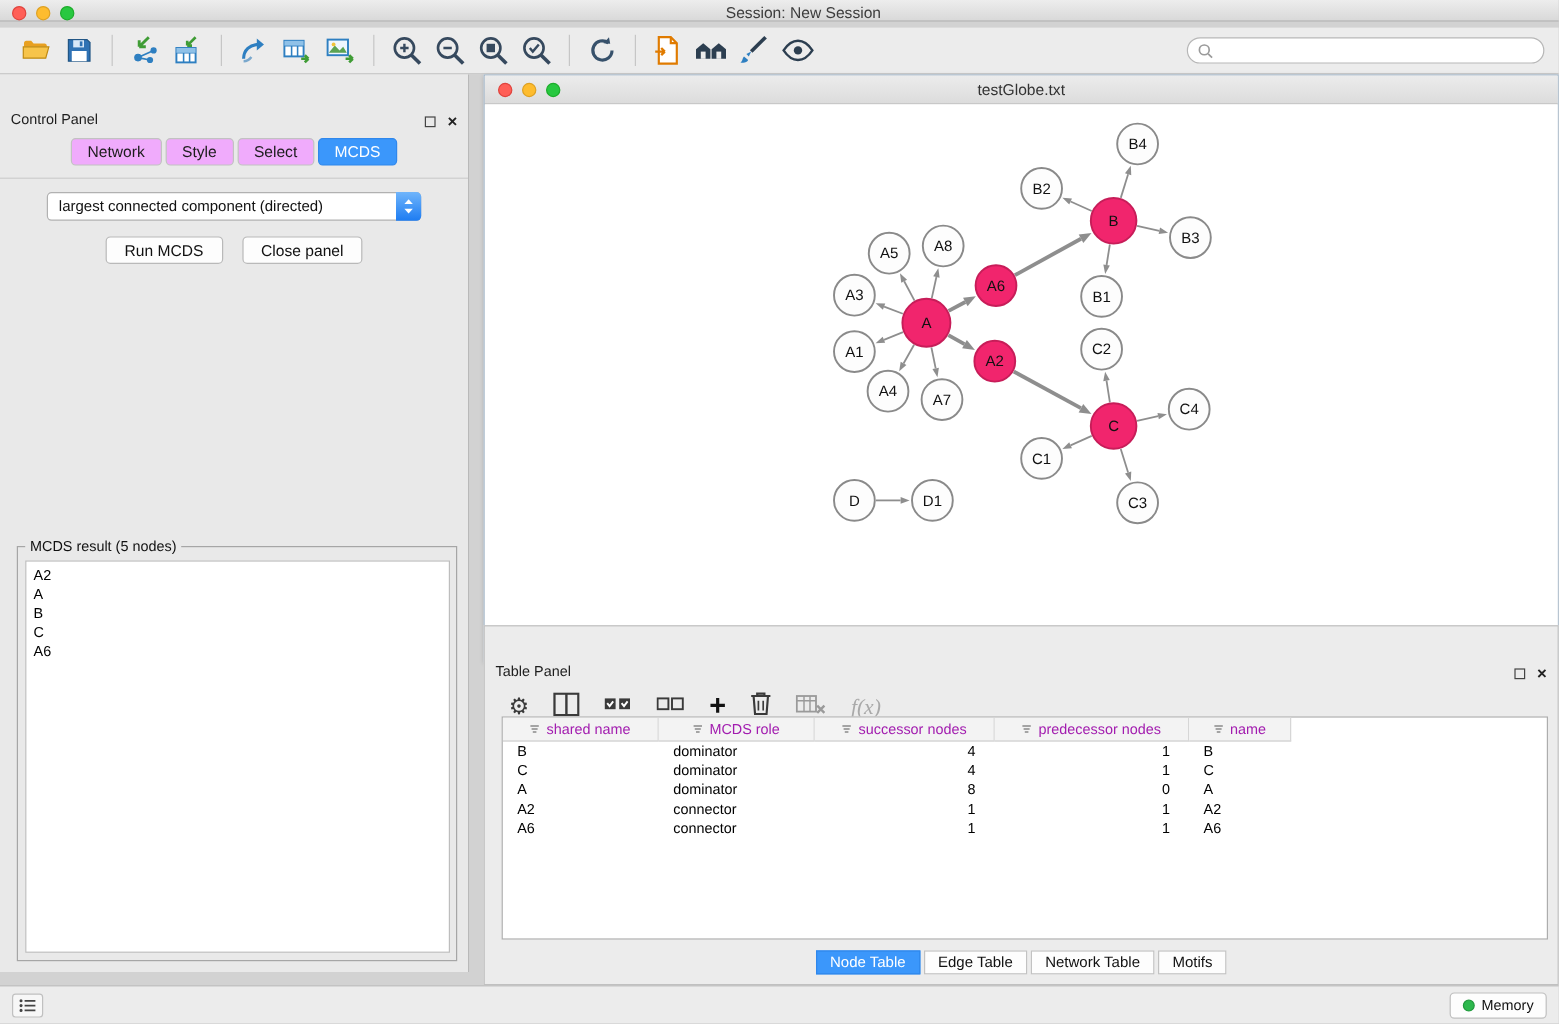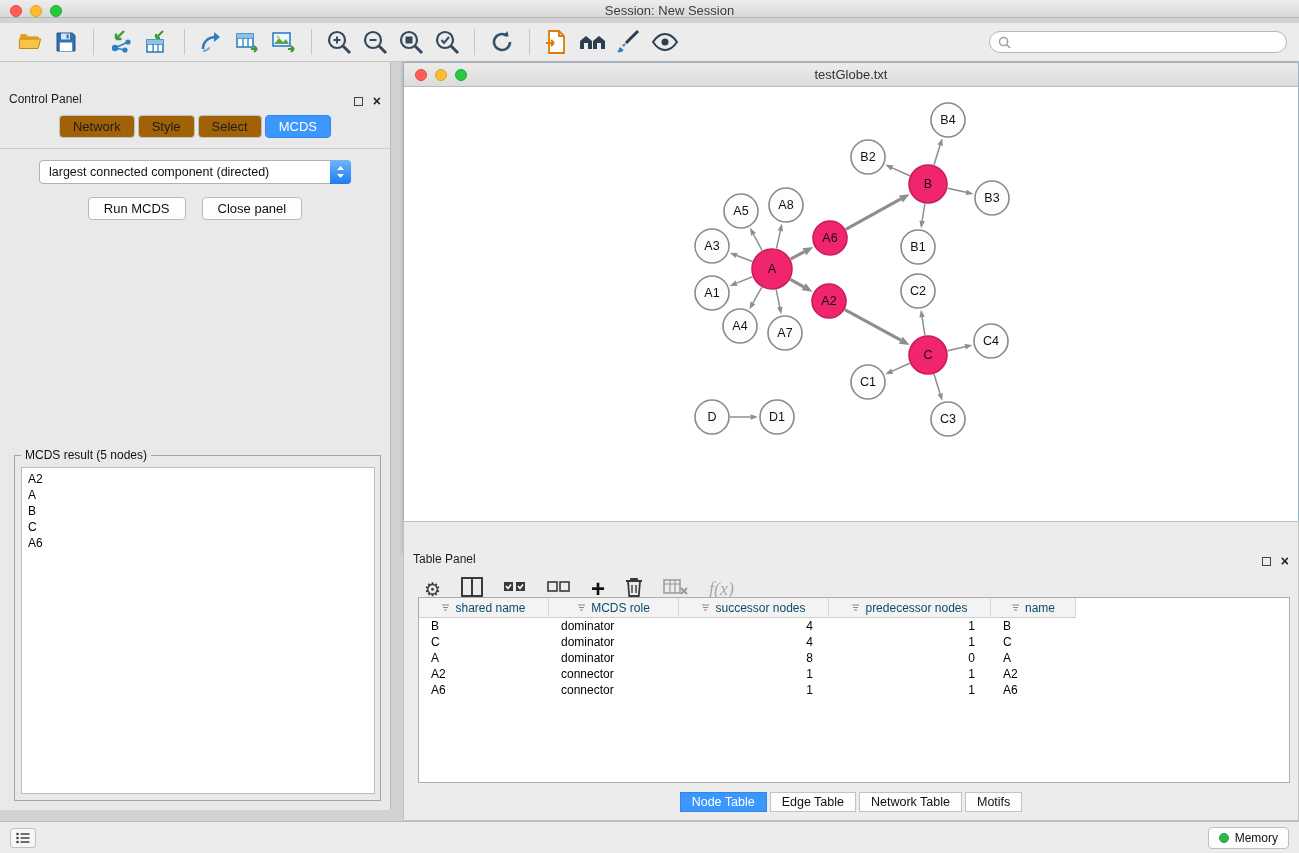--- a/index.html
+++ b/index.html
@@ -29,21 +29,21 @@
   .desktop { position:absolute; top:62px; left:0; right:0; bottom:32px; background:#d2d2d2; }
 
   
   .control-panel { position:absolute; left:0; top:0; width:391px; bottom:11px; background:#e9e9e9;
     border-right:1px solid #b9b9b9; }
   .panel-header { height:24px; display:flex; align-items:flex-end; padding:0 9px; font-size:12px; color:#1d1d1d;margin-top:20px; }
   .panel-header .spacer { flex:1; }
   .mini-sq { width:9px; height:9px; border:1.5px solid #444; margin-right:10px; }
   .mini-x { font-size:14px; font-weight:bold; color:#222; line-height:10px; }
   .cp-tabs { display:flex; justify-content:center; gap:3px; margin-top:9px; padding-bottom:10px; border-bottom:1px solid #cdcdcd; }
-  .cp-tab { padding:3px 13px; font-size:13px; color:#1c1c1c; background:#a16207; border:1px solid #c2c2c2; border-radius:4px; }
+  .cp-tab { padding:3px 13px; font-size:13px; color:#1c1c1c; background:#f0abfc; border:1px solid #c2c2c2; border-radius:4px; }
   .cp-tab.active { background:#3b97fb; border-color:#2f87ec; color:#fff; }
   .opt-label { text-align:center; margin-top:18px; font-size:13px; color:#101010; }
   .dropdown { position:relative; margin:11px auto 0; width:312px; height:24px; background:#fff;
     border:1px solid #b1b1b1; border-radius:4px; font-size:12.5px; color:#111;
     display:flex; align-items:center; padding-left:9px; }
   .dd-spin { position:absolute; right:-1px; top:-1px; width:21px; height:24px; border-radius:0 4px 4px 0;
     background:linear-gradient(#70b5fb,#1d7cf2); display:flex; align-items:center; justify-content:center; }
   .cp-buttons { display:flex; justify-content:center; gap:16px; margin-top:13px; }
   .btn { background:#fdfdfd; border:1px solid #b9b9b9; border-radius:4px; padding:3px 15px;
     font-size:13px; color:#101010; }
@@ -61,21 +61,21 @@
   .nw-title { text-align:center; font-size:13px; color:#333; line-height:23px; }
   .nw-canvas { position:absolute; left:0; right:0; top:24px; bottom:0; background:#fff; }
   .nw-canvas svg { display:block; }
 
   
   .table-panel { position:absolute; left:403px; top:459px; width:896px; bottom:0; background:#ececec;
     border:1px solid #c0c0c0; }
   .tp-toolbar { margin-top:4px; height:38px; display:flex; align-items:center; gap:20px; padding:0 20px; }
   .fx { font-family:"Liberation Serif", serif; font-style:italic; font-size:18px; color:#a9a9a9; }
   .table-wrap { position:absolute; left:14px; right:8px; top:75px; bottom:37px; background:#fff; border:1px solid #adadad; overflow:hidden; }
-  .tbl-header { display:flex; height:20px; font-size:12px; color:#0c4a6e; }
+  .tbl-header { display:flex; height:20px; font-size:12px; color:#a21caf; }
   .th { background:#f3f3f3; border-bottom:1px solid #cfcfcf; border-right:1px solid #d6d6d6;
     display:flex; align-items:center; justify-content:center; gap:5px; font-weight:normal; }
   .tbl-body { font-size:12px; color:#000; }
   .tr { display:flex; height:16px; align-items:center; }
   .td { overflow:hidden; white-space:nowrap; }
   .table-tabs { position:absolute; bottom:8px; left:0; right:0; display:flex; justify-content:center; gap:3px; }
   .t-tab { padding:2px 11px; font-size:12.5px; background:#fdfdfd; border:1px solid #c2c2c2; color:#111; }
   .t-tab.active { background:#3b97fb; border-color:#2f87ec; color:#fff; }
 
   

